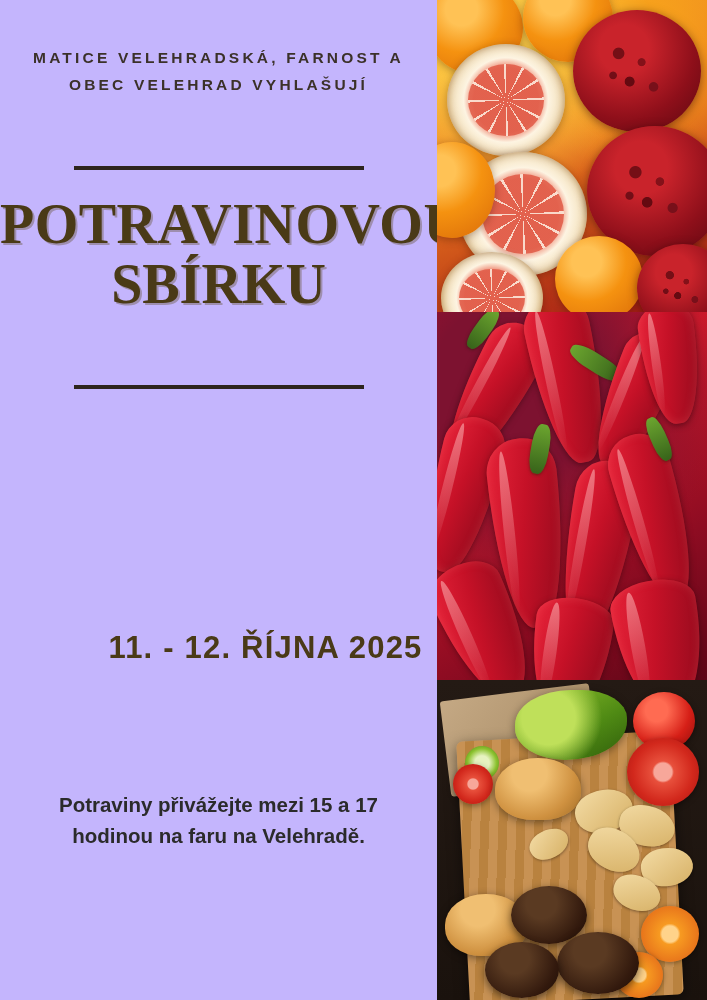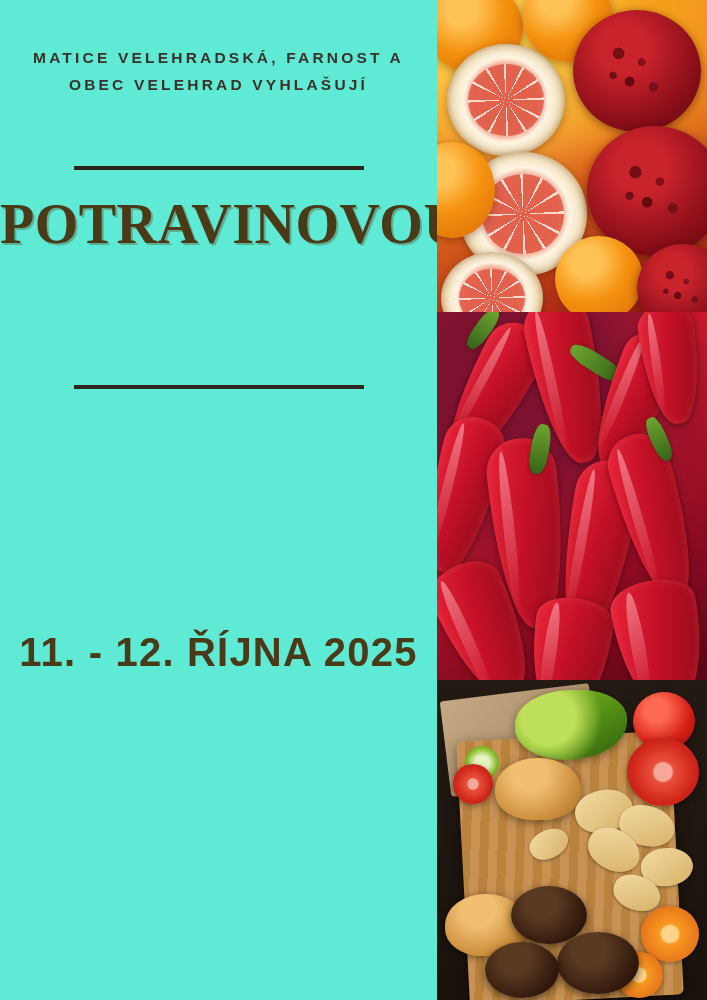--- a/index.html
+++ b/index.html
@@ -20,21 +20,21 @@
     background: #ffffff;
     display: flex;
     flex-direction: row;
   }
 
   
   .left-col {
     position: relative;
     width: 437px;
     height: 1000px;
-    background: #5eead4;
+    background: #c4b5fd;
     box-sizing: border-box;
   }
 
   .org-line {
     position: absolute;
     top: 44px;
     left: 0;
     width: 437px;
     text-align: center;
     font-size: 15.5px;
@@ -97,24 +97,25 @@
     padding: 0 18px;
     box-sizing: border-box;
   }
 
   .dates {
     position: absolute;
     top: 630px;
     left: 0;
     width: 437px;
     text-align: center;
-    font-size: 40px;
+    font-size: 31px;
     font-weight: bold;
     letter-spacing: 1.2px;
     color: #4a3a17;
+    padding-left: 47px;
   }
 
   .instructions {
     position: absolute;
     top: 790px;
     left: 0;
     width: 437px;
     text-align: center;
     font-size: 20.5px;
     font-weight: bold;
@@ -308,27 +309,29 @@
 <div class="poster">
 
   <div class="left-col">
 
     <div class="org-line">MATICE VELEHRADSKÁ, FARNOST A OBEC VELEHRAD VYHLAŠUJÍ</div>
 
     <div class="rule rule-top"></div>
 
     <div class="title-block">
       <div class="title-line1">POTRAVINOVOU</div>
+      <div class="title-line2">SBÍRKU</div>
     </div>
 
     <div class="rule rule-bottom"></div>
 
 
     <div class="dates">11. - 12. ŘÍJNA 2025</div>
 
+    <div class="instructions">Potraviny přivážejte mezi 15  a 17 hodinou na faru na Velehradě.</div>
   </div>
 
   <div class="photo-col">
 
     <div class="photo photo-citrus">
       <div class="cit orange-whole" style="left:-10px; top:-18px; width:96px; height:92px;"></div>
       <div class="cit orange-whole" style="left:86px; top:-26px; width:90px; height:88px;"></div>
       <div class="cit grapefruit" style="left:10px; top:44px; width:118px; height:112px;"></div>
       <div class="cit pomegranate" style="left:136px; top:10px; width:128px; height:122px;"></div>
       <div class="cit grapefruit" style="left:22px; top:152px; width:128px; height:124px;"></div>

